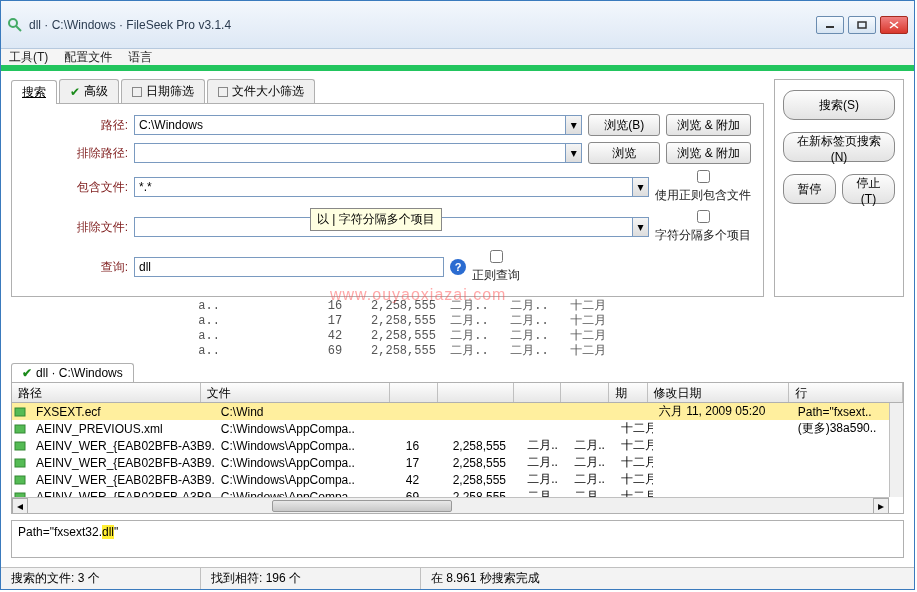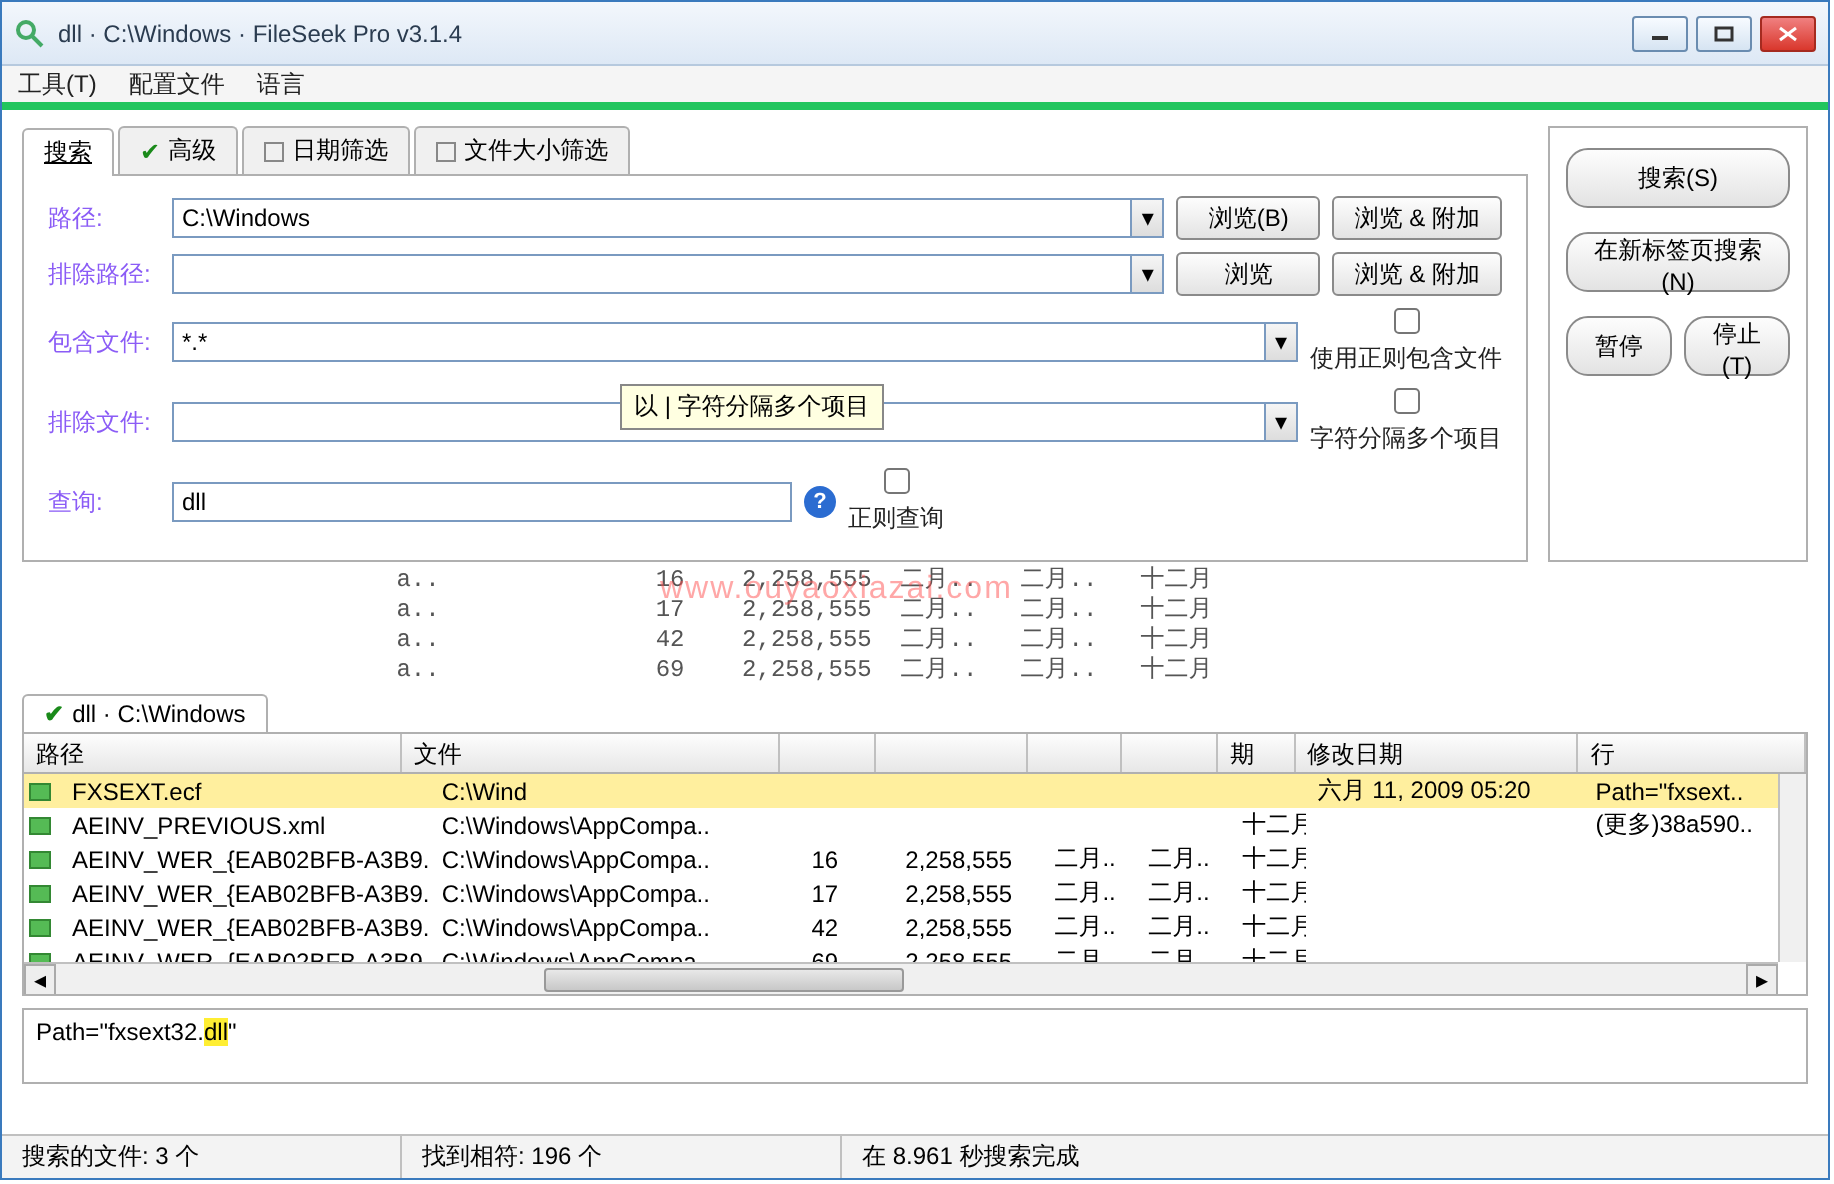--- a/index.html
+++ b/index.html
@@ -1,36 +1,36 @@
 <!DOCTYPE html>
 <html><head>
 <meta charset="utf-8">
 <style>
 * { box-sizing: border-box; margin: 0; padding: 0; font-family: "Microsoft YaHei", "SimSun", Arial, sans-serif; font-size: 12px; }
 body { background: #fff; width: 917px; height: 592px; overflow: hidden; }
 .window { border: 1px solid #3a7abd; width: 915px; height: 590px; display: flex; flex-direction: column; background: #fff; }
-.titlebar { height: 32px; background: linear-gradient(#f3f7fc,#dde8f5); display: flex; align-items: center; padding: 0 6px; border-bottom: 1px solid #b6c9de; }
+.titlebar { height: 48px; background: linear-gradient(#f3f7fc,#dde8f5); display: flex; align-items: center; padding: 0 6px; border-bottom: 1px solid #b6c9de; }
 .titlebar .icon { width: 16px; height: 16px; margin-right: 6px; }
 .titlebar .title { flex: 1; color: #2b3c50; }
 .winbtns { display: flex; gap: 4px; }
 .winbtn { width: 28px; height: 18px; border: 1px solid #6a8cb0; background: linear-gradient(#f7fbff,#d6e4f2); border-radius: 2px; position: relative; }
 .winbtn.close { background: linear-gradient(#f08080,#d9372c); border-color: #a52a1f; }
 .winbtn svg { position: absolute; top: 50%; left: 50%; transform: translate(-50%,-50%); }
-.menubar { height: 22px; display: flex; align-items: center; padding: 0 8px; gap: 16px; background: #f5f5f5; border-bottom: 4px solid #22c55e; }
+.menubar { height: 22px; display: flex; align-items: center; padding: 0 8px; gap: 16px; background: #f5f5f5; border-bottom: 6px solid #22c55e; }
 .menubar span { color: #222; }
 .content { flex: 1; padding: 8px 10px 0 10px; display: flex; flex-direction: column; }
 .toprow { display: flex; gap: 10px; }
 .tabs-wrap { flex: 1; }
 .tabs { display: flex; border-bottom: 1px solid #b0b0b0; }
 .tab { padding: 3px 10px; border: 1px solid #b0b0b0; border-bottom: none; background: #f0f0f0; margin-right: 2px; display: flex; align-items: center; gap: 4px; border-radius: 3px 3px 0 0; }
 .tab.active { background: #fff; position: relative; top: 1px; text-decoration: underline; }
 .tab .chk { width: 10px; height: 10px; border: 1px solid #888; display: inline-block; }
 .tabpanel { border: 1px solid #b0b0b0; border-top: none; padding: 10px 12px 6px 12px; background: #fff; }
 .formrow { display: flex; align-items: center; margin-bottom: 6px; gap: 6px; position: relative; }
-.formrow label { width: 56px; text-align: left; color: #8b5cf6; }
+.formrow label { width: 56px; text-align: right; color: #7f1d1d; margin-left: 48px; }
 .formrow input[type=text] { flex: 1; height: 20px; border: 1px solid #7a9ac0; padding: 0 4px; }
 .combo { position: relative; flex: 1; display: flex; }
 .combo input { flex: 1; height: 20px; border: 1px solid #7a9ac0; padding: 0 4px; }
 .combo .caret { width: 16px; height: 20px; border: 1px solid #7a9ac0; border-left: none; background: linear-gradient(#f5f5f5,#ddd); display: flex; align-items: center; justify-content: center; }
 .btn { height: 22px; padding: 0 10px; border: 1px solid #8a8a8a; background: linear-gradient(#fdfdfd,#e3e3e3); border-radius: 3px; min-width: 72px; }
 .chkline { display: flex; align-items: center; gap: 4px; color: #222; flex-direction: column; }
 .chkline input { width: 13px; height: 13px; }
 .tooltip { position: absolute; left: 286px; top: -2px; background: #ffffe1; border: 1px solid #888; padding: 2px 6px; z-index: 10; white-space: nowrap; }
 .helpdot { width: 16px; height: 16px; border-radius: 50%; background: #2b6cd1; color: #fff; display: inline-flex; align-items: center; justify-content: center; font-weight: bold; font-size: 11px; }
 .sidebtns { width: 130px; border: 1px solid #b0b0b0; padding: 10px 8px; display: flex; flex-direction: column; gap: 12px; align-items: stretch; }

